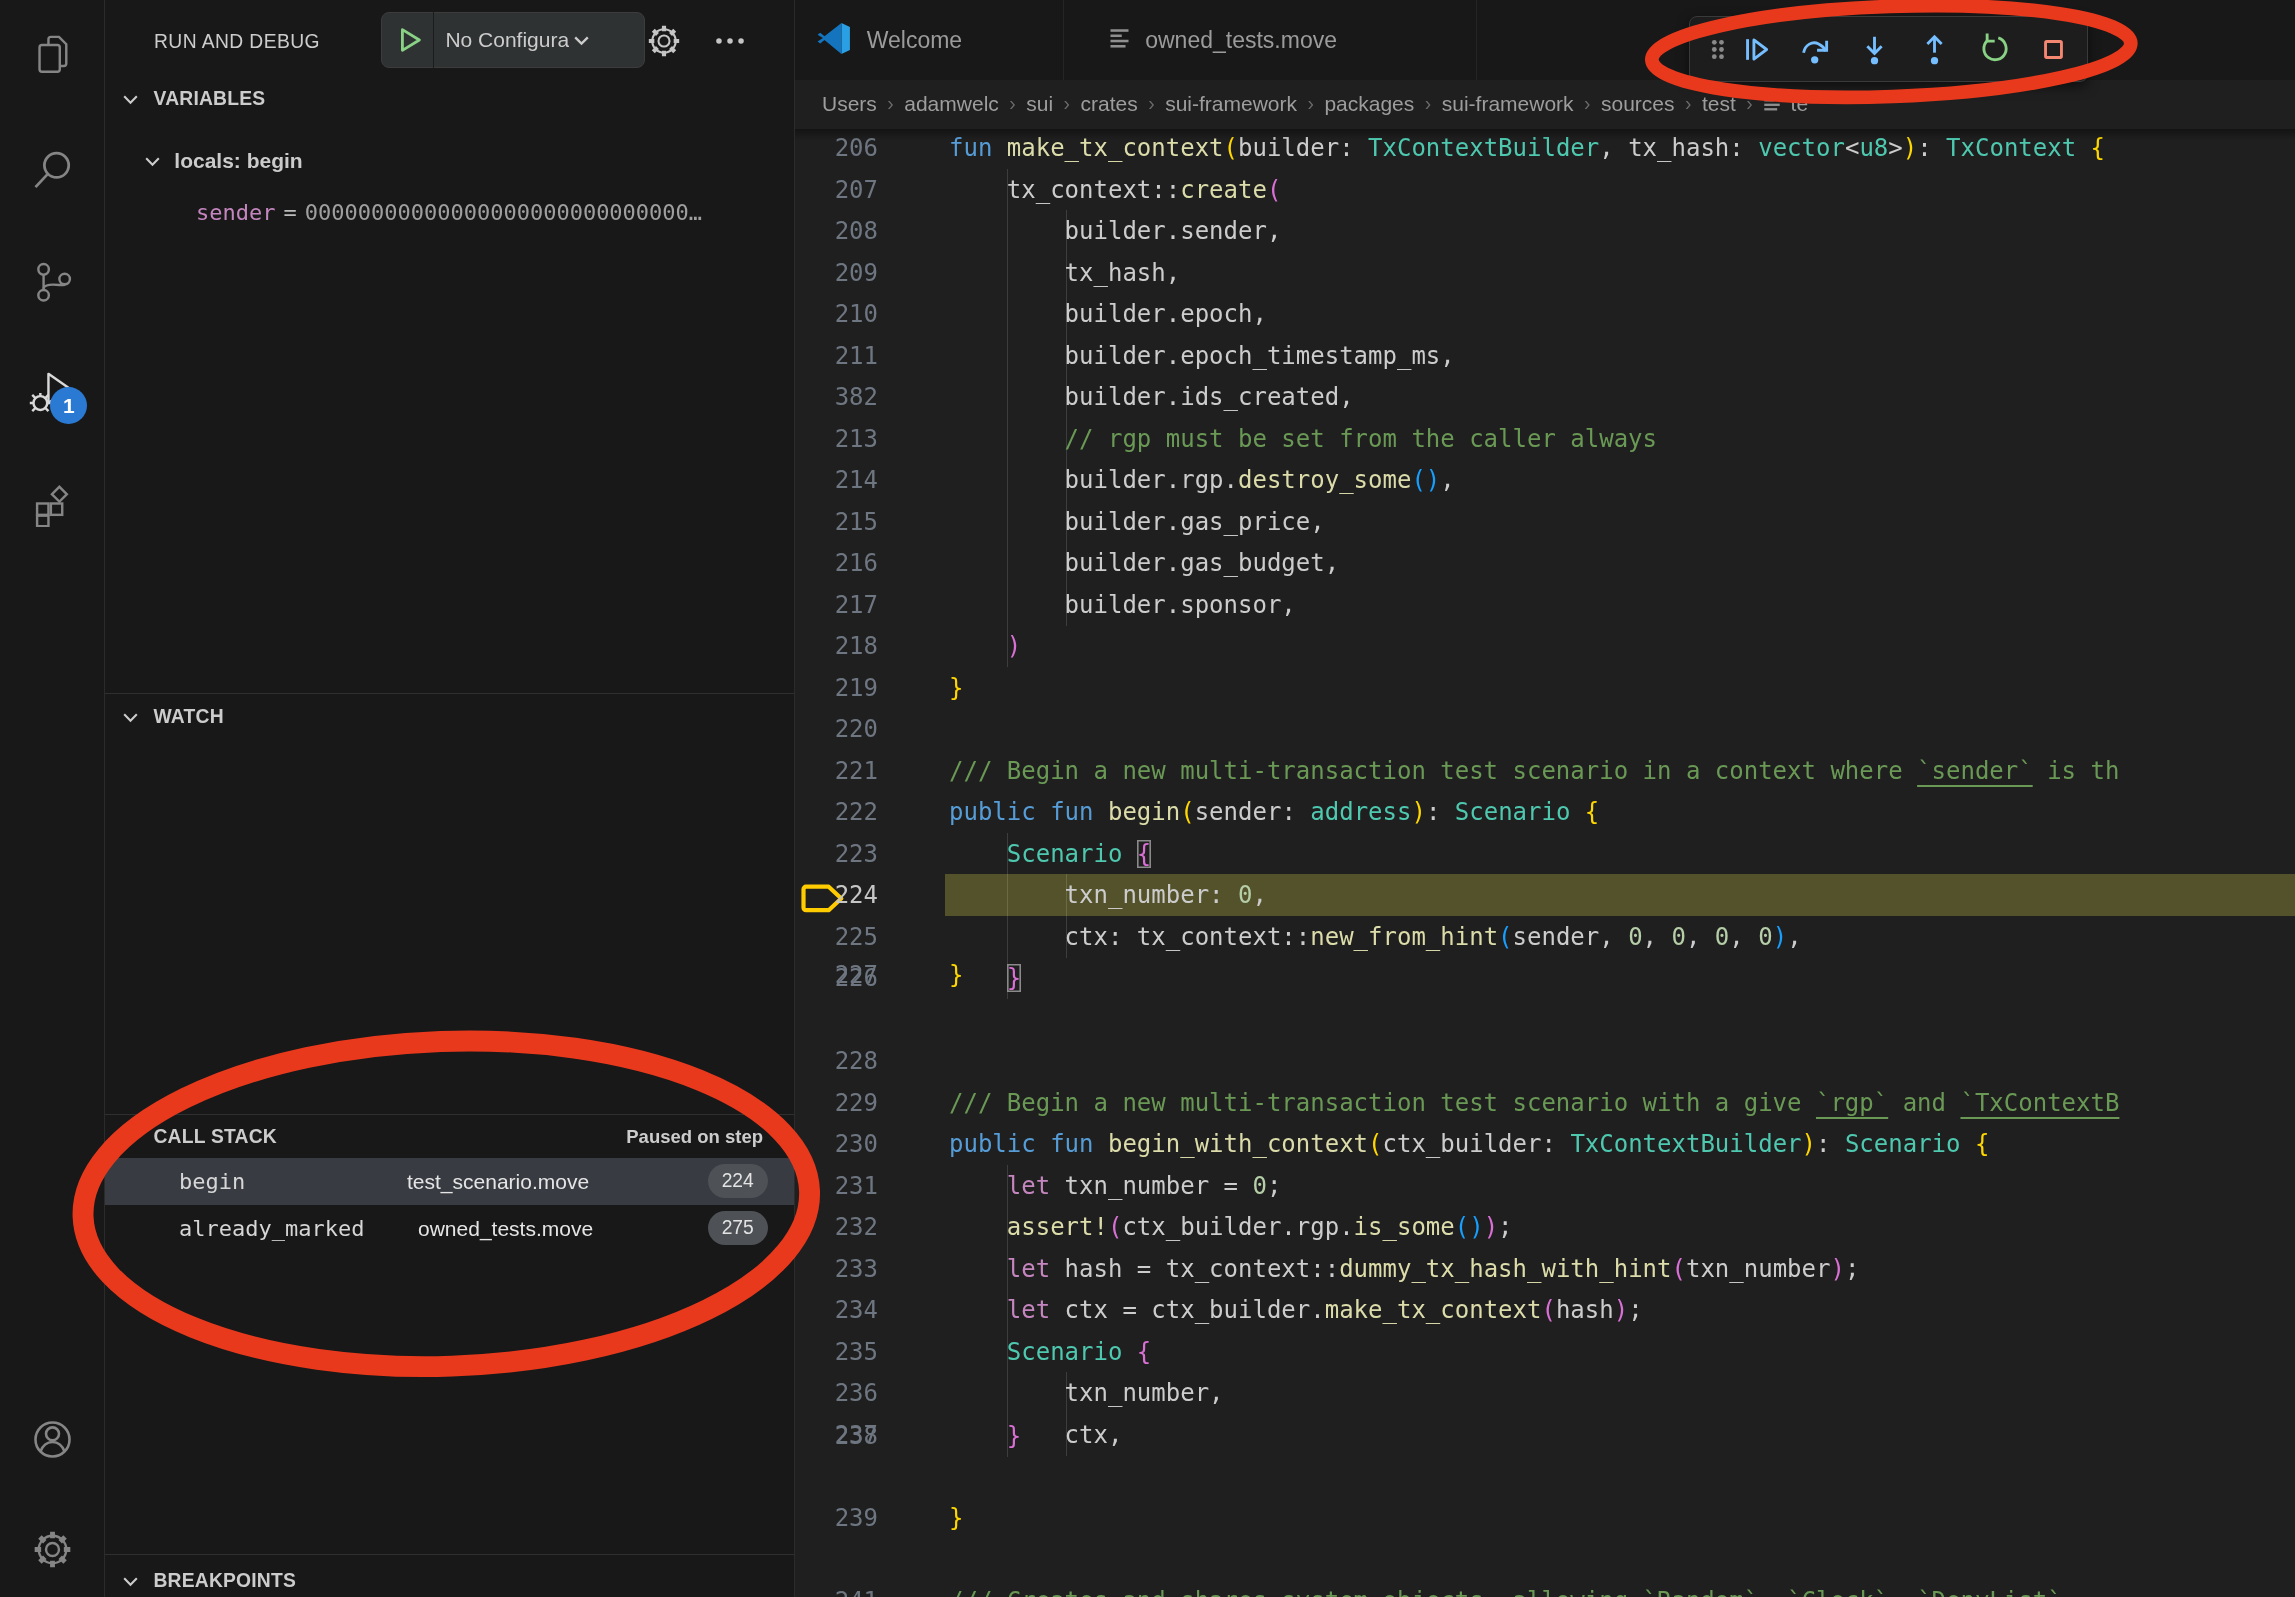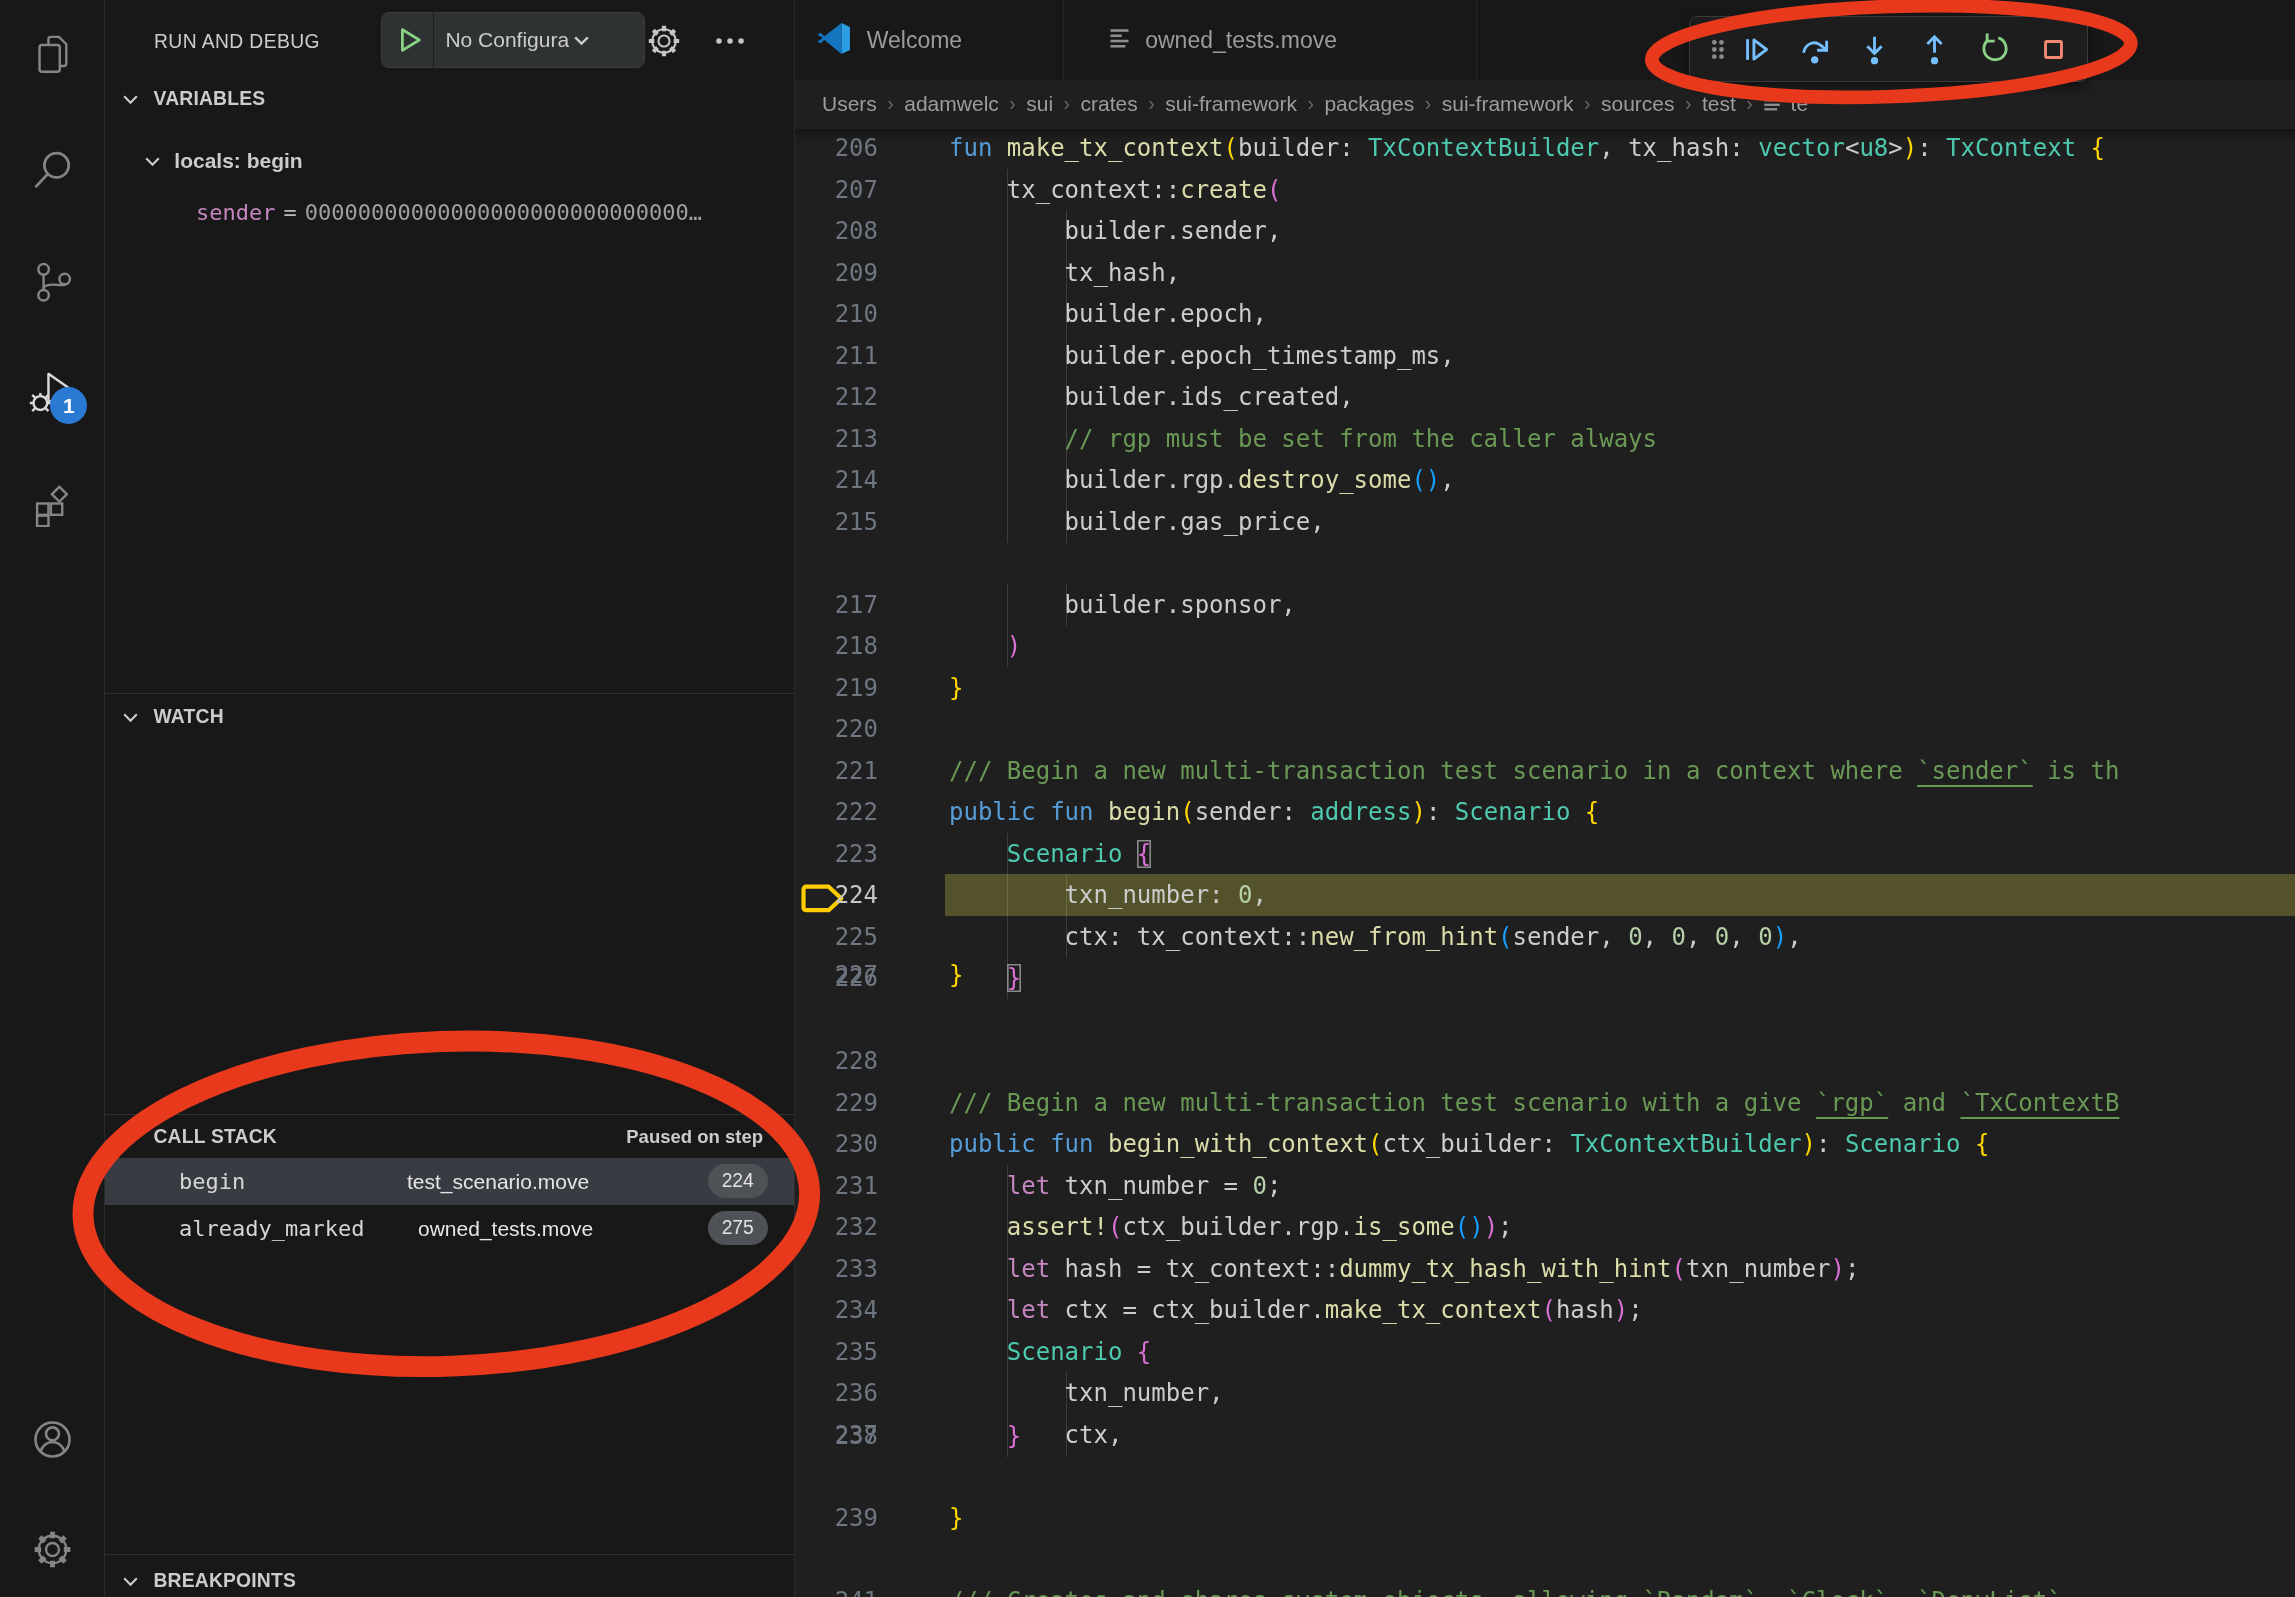--- a/index.html
+++ b/index.html
@@ -260,24 +260,25 @@
 </div>
 
 <div id="editor">
   <div id="code">
       <div class="code-line" style="top: 127px; height: 42px;"><span class="lnum">206</span><span class="ltext"><span class="tok-k">fun </span><span class="tok-f">make_tx_context</span><span class="tok-y">(</span><span class="tok-d">builder</span><span class="tok-d">: </span><span class="tok-t">TxContextBuilder</span><span class="tok-d">, </span><span class="tok-d">tx_hash</span><span class="tok-d">: </span><span class="tok-t">vector</span><span class="tok-d">&lt;</span><span class="tok-t">u8</span><span class="tok-d">&gt;</span><span class="tok-y">)</span><span class="tok-d">: </span><span class="tok-t">TxContext</span><span class="tok-d"> </span><span class="tok-y">{</span></span></div>
       <div class="code-line" style="top: 169px; height: 42px;"><div class="guide" style="left:212px"></div><span class="lnum">207</span><span class="ltext"><span class="tok-d">    tx_context::</span><span class="tok-f">create</span><span class="tok-m">(</span></span></div>
       <div class="code-line" style="top: 210px; height: 42px;"><div class="guide" style="left:212px"></div><div class="guide" style="left:271px"></div><span class="lnum">208</span><span class="ltext"><span class="tok-d">        builder.sender,</span></span></div>
       <div class="code-line" style="top: 252px; height: 42px;"><div class="guide" style="left:212px"></div><div class="guide" style="left:271px"></div><span class="lnum">209</span><span class="ltext"><span class="tok-d">        tx_hash,</span></span></div>
       <div class="code-line" style="top: 293px; height: 42px;"><div class="guide" style="left:212px"></div><div class="guide" style="left:271px"></div><span class="lnum">210</span><span class="ltext"><span class="tok-d">        builder.epoch,</span></span></div>
       <div class="code-line" style="top: 335px; height: 42px;"><div class="guide" style="left:212px"></div><div class="guide" style="left:271px"></div><span class="lnum">211</span><span class="ltext"><span class="tok-d">        builder.epoch_timestamp_ms,</span></span></div>
-      <div class="code-line" style="top: 376px; height: 42px;"><div class="guide" style="left:212px"></div><div class="guide" style="left:271px"></div><span class="lnum">212</span><span class="ltext"><span class="tok-d">        builder.ids_created,</span></span></div>
+      <div class="code-line" style="top: 376px; height: 42px;"><div class="guide" style="left:212px"></div><div class="guide" style="left:271px"></div><span class="lnum">382</span><span class="ltext"><span class="tok-d">        builder.ids_created,</span></span></div>
       <div class="code-line" style="top: 418px; height: 42px;"><div class="guide" style="left:212px"></div><div class="guide" style="left:271px"></div><span class="lnum">213</span><span class="ltext"><span class="tok-d">        </span><span class="tok-c">// rgp must be set from the caller always</span></span></div>
       <div class="code-line" style="top: 459px; height: 42px;"><div class="guide" style="left:212px"></div><div class="guide" style="left:271px"></div><span class="lnum">214</span><span class="ltext"><span class="tok-d">        builder.rgp.</span><span class="tok-f">destroy_some</span><span class="tok-b">()</span><span class="tok-d">,</span></span></div>
       <div class="code-line" style="top: 501px; height: 42px;"><div class="guide" style="left:212px"></div><div class="guide" style="left:271px"></div><span class="lnum">215</span><span class="ltext"><span class="tok-d">        builder.gas_price,</span></span></div>
+      <div class="code-line" style="top: 542px; height: 42px;"><div class="guide" style="left:212px"></div><div class="guide" style="left:271px"></div><span class="lnum">216</span><span class="ltext"><span class="tok-d">        builder.gas_budget,</span></span></div>
       <div class="code-line" style="top: 584px; height: 42px;"><div class="guide" style="left:212px"></div><div class="guide" style="left:271px"></div><span class="lnum">217</span><span class="ltext"><span class="tok-d">        builder.sponsor,</span></span></div>
       <div class="code-line" style="top: 625px; height: 42px;"><div class="guide" style="left:212px"></div><span class="lnum">218</span><span class="ltext"><span class="tok-d">    </span><span class="tok-m">)</span></span></div>
       <div class="code-line" style="top: 667px; height: 42px;"><span class="lnum">219</span><span class="ltext"><span class="tok-y">}</span></span></div>
       <div class="code-line" style="top: 708px; height: 42px;"><span class="lnum">220</span><span class="ltext"></span></div>
       <div class="code-line" style="top: 750px; height: 42px;"><span class="lnum">221</span><span class="ltext"><span class="tok-c">/// Begin a new multi-transaction test scenario in a context where </span><span class="tok-c tok-u">`sender`</span><span class="tok-c"> is th</span></span></div>
       <div class="code-line" style="top: 791px; height: 42px;"><span class="lnum">222</span><span class="ltext"><span class="tok-k">public</span><span class="tok-d"> </span><span class="tok-k">fun</span><span class="tok-d"> </span><span class="tok-f">begin</span><span class="tok-y">(</span><span class="tok-d">sender</span><span class="tok-d">: </span><span class="tok-t">address</span><span class="tok-y">)</span><span class="tok-d">: </span><span class="tok-t">Scenario</span><span class="tok-d"> </span><span class="tok-y">{</span></span></div>
       <div class="code-line" style="top: 833px; height: 42px;"><div class="guide" style="left:212px"></div><span class="lnum">223</span><span class="ltext"><span class="tok-d">    </span><span class="tok-t">Scenario</span><span class="tok-d"> </span><span class="tok-m match">{</span></span></div>
       <div class="code-line cur" style="top: 874px; height: 42px;"><div class="line-hl"></div><div class="guide" style="left:212px"></div><div class="guide" style="left:271px"></div><span class="ptr"><svg viewBox="0 0 56 44">
             <path d="M6 8h27l15 14-15 14H6a3 3 0 0 1-3-3V11a3 3 0 0 1 3-3z" fill="none" stroke="#ffcc00" stroke-width="5" stroke-linejoin="round"></path>
           </svg></span><span class="lnum">224</span><span class="ltext"><span class="tok-d">        txn_number: </span><span class="tok-n">0</span><span class="tok-d">,</span></span></div>

